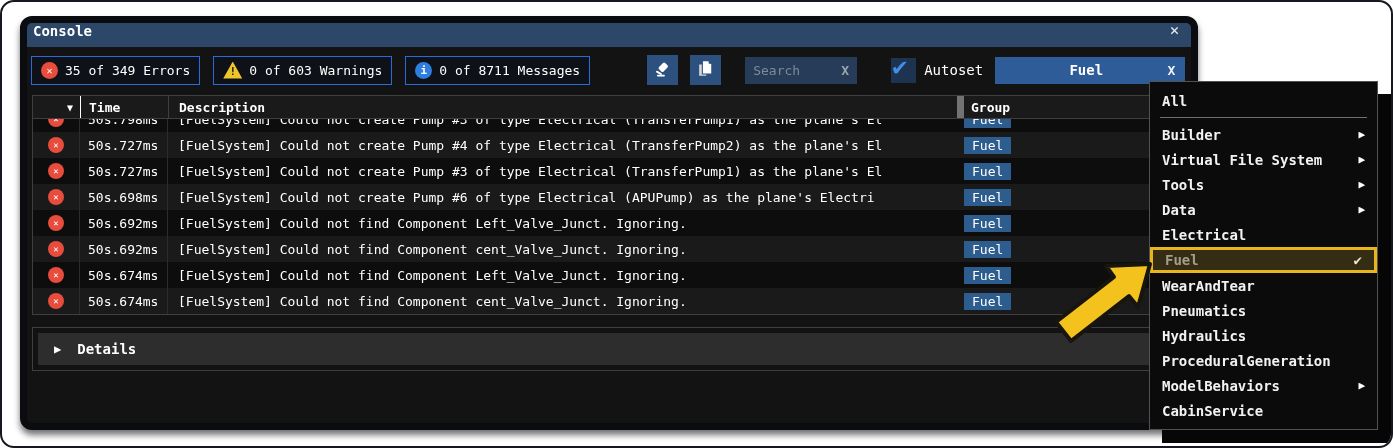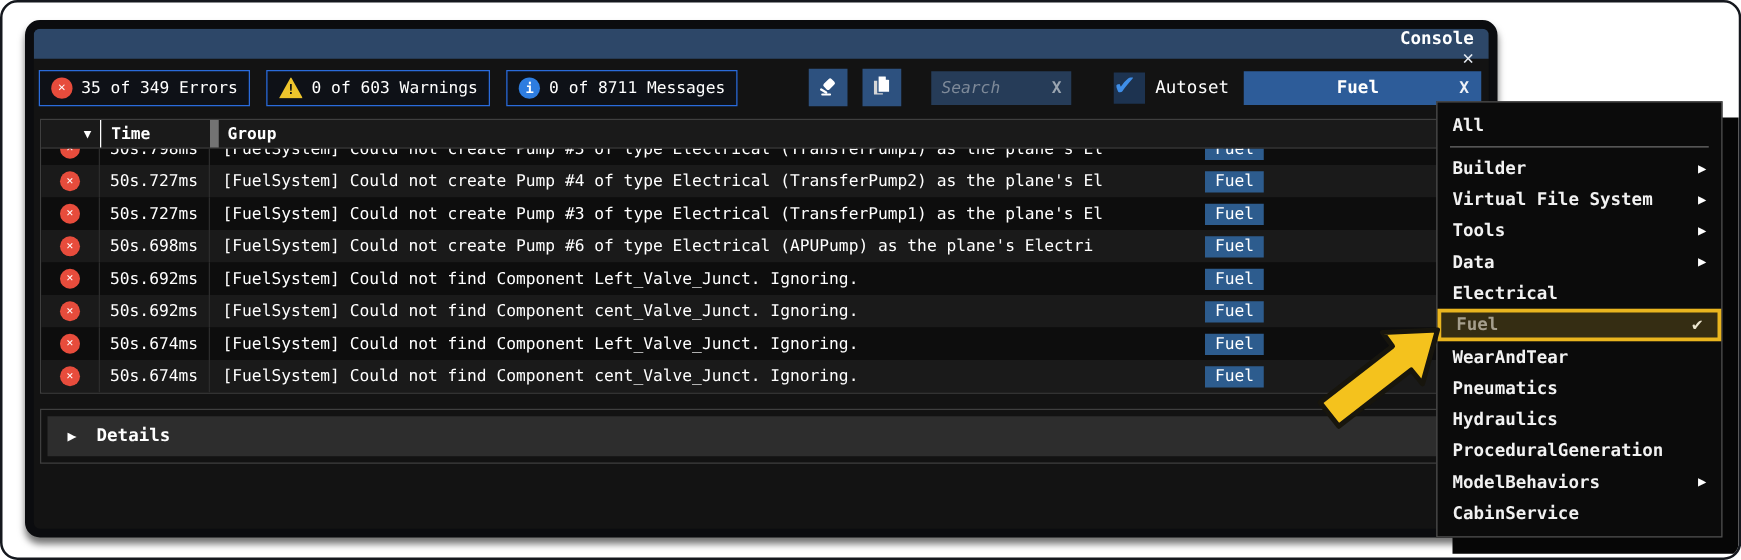--- a/index.html
+++ b/index.html
@@ -5,22 +5,22 @@
   * { margin:0; padding:0; box-sizing:border-box; }
   html,body { width:1393px; height:448px; background:#fff; overflow:hidden;
               font-family:"DejaVu Sans Mono","Liberation Mono",monospace; }
   .canvas { position:relative; width:1393px; height:448px; background:#fff;
             border:2px solid #15181e; border-radius:14px; overflow:hidden; }
 
   
   .window { position:absolute; left:18px; top:14px; width:1178px; height:414px;
             background:#131313; border:7px solid #0b0c0f; border-radius:12px;
             overflow:hidden; box-shadow:0 5px 6px rgba(0,0,0,.55); }
-  .titlebar { height:24px; background:#2d4768; display:flex; align-items:flex-end;
-              justify-content:space-between; padding:0 12px 0 6px;flex-direction:column; }
+  .titlebar { height:24px; background:#2d4768; display:flex; align-items:flex-start;
+              justify-content:space-between; padding:0 12px 0 6px; }
   .titlebar .title { color:#fff; font-size:14px; font-weight:bold; }
   .titlebar .close { color:#e8edf4; font-size:15px; cursor:pointer; line-height:1; }
 
   
   .toolbar { display:flex; align-items:center; height:30px; margin-top:8px; padding:0 4px; }
   .counter { display:flex; align-items:center; gap:7px; height:29px; padding:0 9px;
              border:1px solid #2a6bdb; background:#0e1117; color:#fff; font-size:13px;
              margin-right:13px; cursor:pointer; white-space:nowrap; }
   .cicon-err { width:17px; height:17px; border-radius:50%; background:#e74c3c; color:#fff;
                font-size:10px; font-weight:bold; display:flex; align-items:center; justify-content:center; }
@@ -30,21 +30,21 @@
   .cicon-warn span { color:#141414; font-size:11px; font-weight:bold; line-height:14px; }
   .cicon-info { width:17px; height:17px; border-radius:50%; background:#2e7de0; color:#fff;
                 font-size:11px; font-weight:bold; display:flex; align-items:center; justify-content:center; }
   .iconbtn { width:31px; height:30px; background:#2d517f; display:flex; align-items:center;
              justify-content:center; cursor:pointer; }
   .iconbtn.eraser { margin-left:44px; }
   .iconbtn.copy { margin-left:12px; }
   .searchbox { margin-left:24px; width:112px; height:27px; background:#263c58; display:flex;
                align-items:center; padding:0 8px; }
   .searchbox input { flex:1; min-width:0; background:transparent; border:none; outline:none;
-                     color:#0ea5e9; font-size:13px; font-family:inherit;font-style:italic; }
+                     color:#0ea5e9; font-size:13px; font-family:inherit; }
   .searchbox input::placeholder { color:#7e8a99; }
   .searchbox .clear { color:#9aa5b1; font-size:13px; font-weight:bold; cursor:pointer; }
   .checkbox { margin-left:34px; width:25px; height:25px; background:#1d3350; position:relative;
               cursor:pointer; flex:none; }
   .checkbox .mark { position:absolute; left:1px; top:-6px; color:#3f8ee8; font-size:25px; }
   .autoset-label { margin-left:8px; color:#fff; font-size:14px; white-space:nowrap; }
   .filterbtn { margin-left:12px; width:190px; height:27px; background:#2d5c99; display:flex;
                align-items:center; cursor:pointer; padding:0 10px; }
   .filterbtn .val { flex:1; text-align:center; color:#fff; font-size:14px; font-weight:bold; }
   .filterbtn .clear { color:#f0f3f7; font-size:13px; font-weight:bold; }
@@ -159,20 +159,21 @@
         <span class="clear">X</span>
       </div>
     </div>
 
     <div class="table">
       <div class="thead">
         <div class="th th-icon">
           <span class="sort">▼</span>
         </div>
         <div class="th th-time">Time</div>
+        <div class="th th-desc">Description</div>
         <div class="th th-group">Group</div>
       </div>
       <div class="rows-viewport">
 
         <div class="row">
           <div class="cell c-icon">
               <span class="errdot">✕</span>
             </div>
           <div class="cell c-time">50s.798ms</div>
           <div class="cell c-desc">[FuelSystem] Could not create Pump #3 of type Electrical (TransferPump1) as the plane's El</div>

